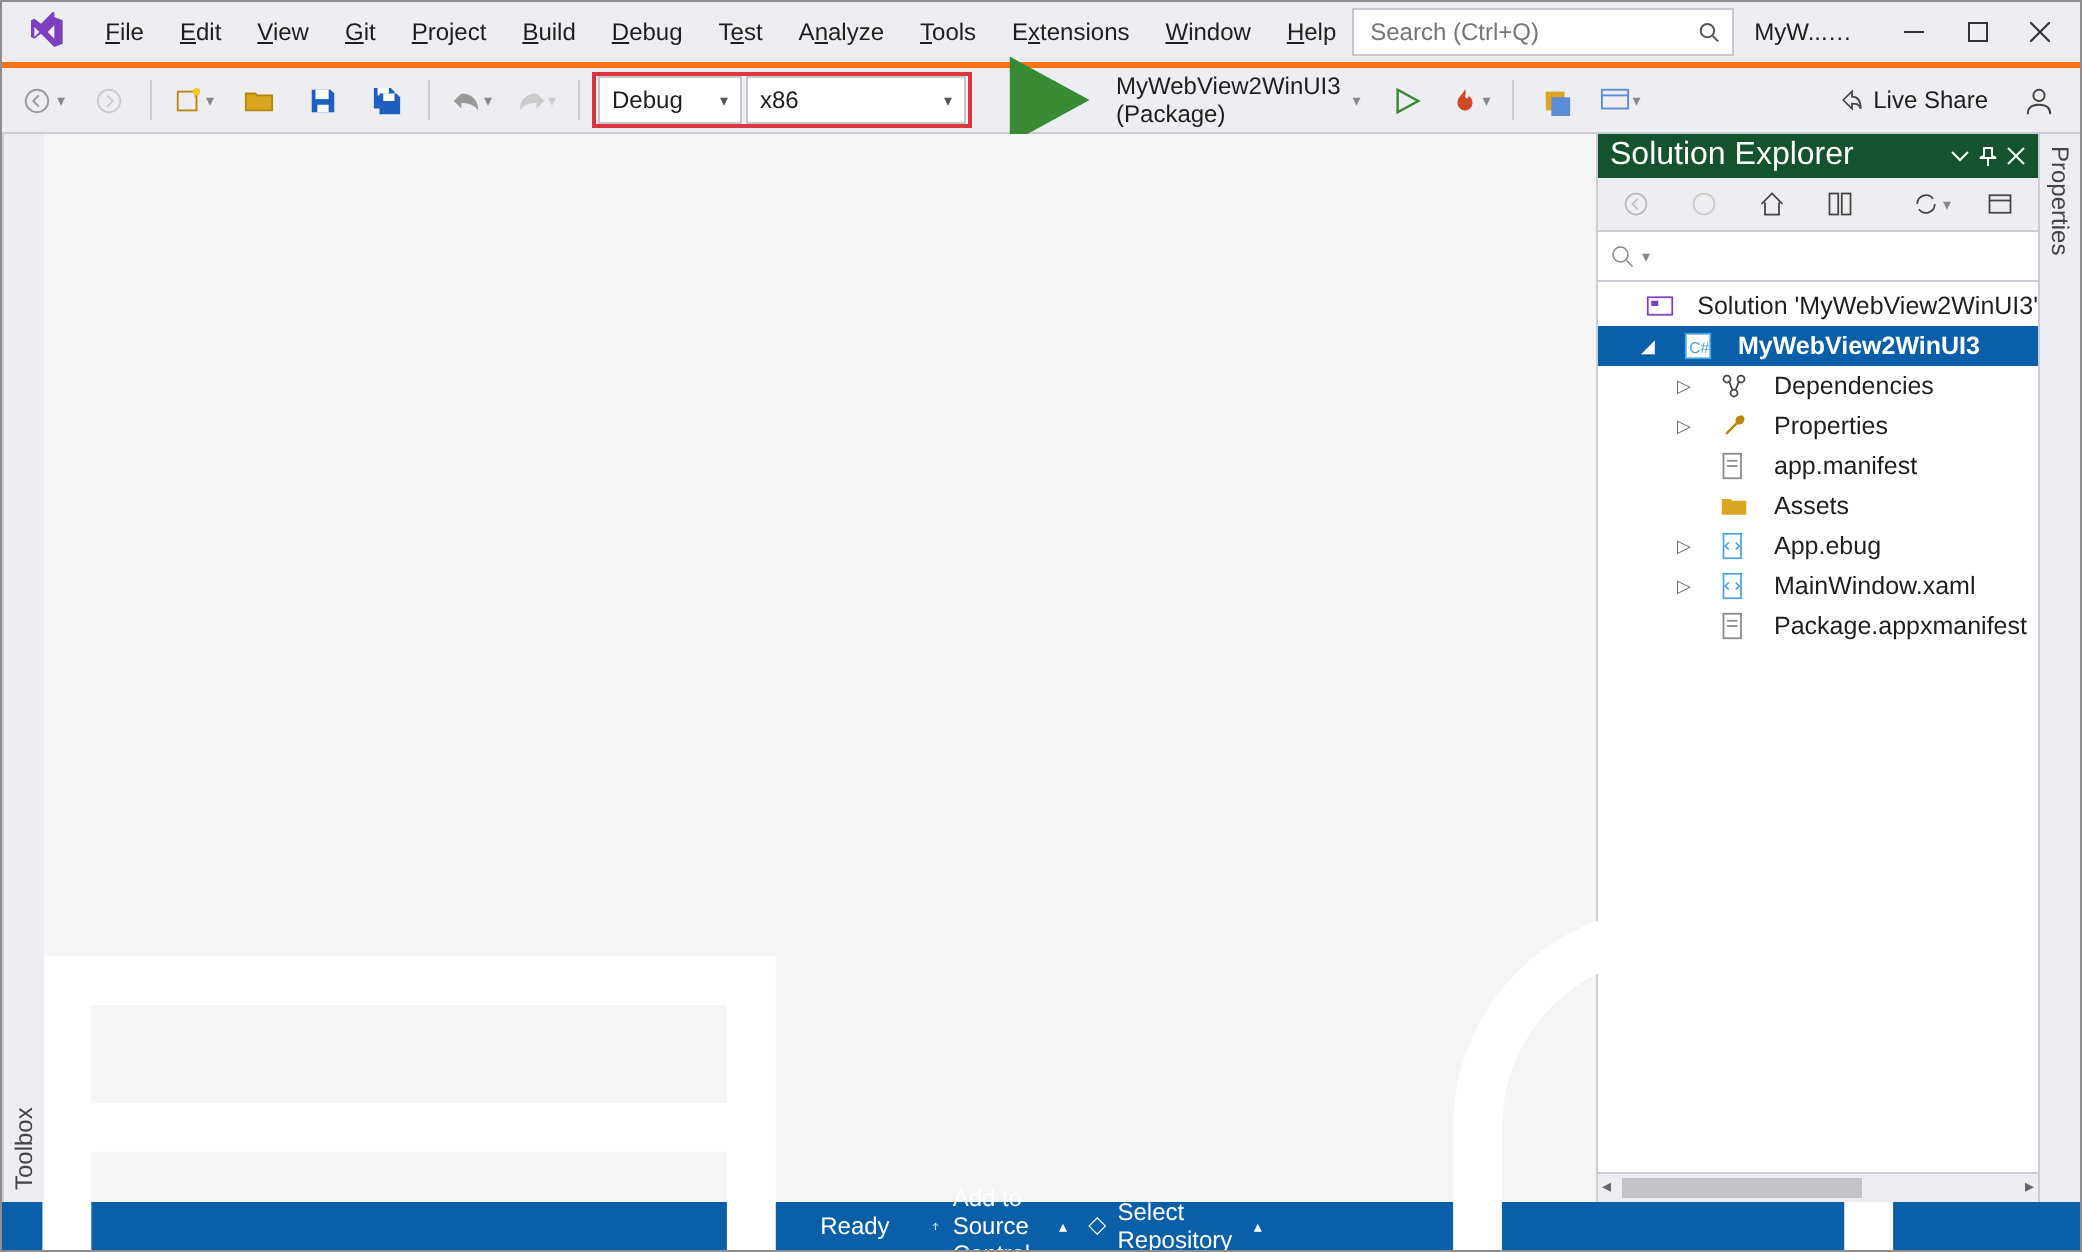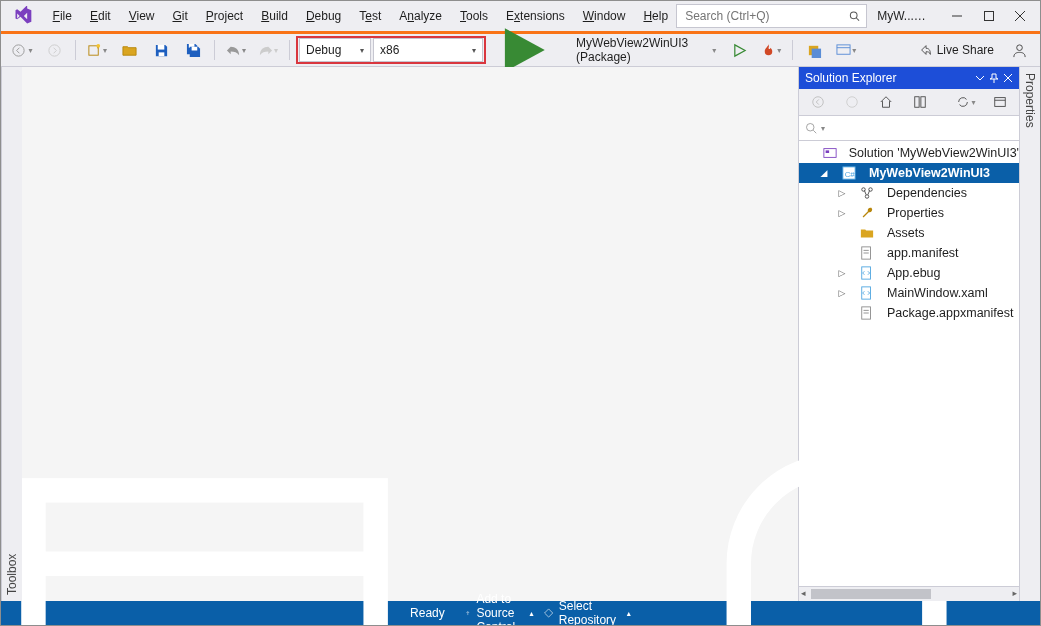--- a/index.html
+++ b/index.html
@@ -21,36 +21,36 @@
 
 
 .toolbar{height:32px;display:flex;align-items:center;padding:0 6px;background:#eeeef2;border-bottom:1px solid #ccccd6;gap:2px}
 .tbtn{height:24px;min-width:24px;display:flex;align-items:center;justify-content:center;padding:0 3px;color:#444}
 .tbtn svg{width:15px;height:15px}
 .tsep{width:1px;height:20px;background:#ccccd6;margin:0 4px}
 .tdrop{display:flex;align-items:center;height:24px;border:1px solid #c6c6d0;background:#fff;padding:0 6px;gap:6px}
 .tdrop .caret{font-size:8px;color:#555}
 .redbox{border:2px solid #d9363e;display:flex;align-items:center;padding:1px;gap:2px;height:28px;box-sizing:border-box}
 .redbox .tdrop{border:1px solid #c6c6d0;height:22px}
-.run-btn{display:flex;align-items:center;gap:24px;padding:0 6px}
+.run-btn{display:flex;align-items:center;gap:6px;padding:0 6px}
 .play{color:#388a34}
 .play-outline{color:#388a34}
 .flame{color:#d14826}
 .toolbar-spacer{flex:1}
 .liveshare{display:flex;align-items:center;gap:4px;padding:0 8px}
 
 
 .workarea{flex:1;display:flex;min-height:0}
 .sidetab{writing-mode:vertical-rl;transform:rotate(180deg);padding:6px 3px;background:#eeeef2;border-right:1px solid #ccccd6;color:#444;font-size:12px}
 .editor{flex:1;background:#f5f5f5}
 .rightpanes{width:220px;display:flex;flex-direction:column;border-left:1px solid #ccccd6}
 .rside{writing-mode:vertical-rl;padding:6px 3px;background:#eeeef2;border-left:1px solid #ccccd6;color:#444}
 
 
-.pane-title{height:22px;background:#1d4ed8;color:#fff;display:flex;align-items:center;padding:0 6px;font-size:12px;gap:4px}
+.pane-title{height:22px;background:#14532d;color:#fff;display:flex;align-items:center;padding:0 6px;font-size:16px;gap:4px}
 .pane-title .spacer{flex:1}
 .pane-title svg{width:10px;height:10px;fill:#fff}
 .pane-toolbar{height:26px;background:#eeeef2;border-bottom:1px solid #ccccd6;display:flex;align-items:center;gap:4px;padding:0 4px}
 .pane-toolbar svg{width:14px;height:14px}
 .pane-search{height:24px;border-bottom:1px solid #ccccd6;display:flex;align-items:center;padding:0 6px;background:#fff}
 .pane-search input{border:none;outline:none;font:inherit;width:100%;color:#888}
 .tree{flex:1;overflow:auto;background:#fff;padding-top:2px;font-size:12.5px}
 .trow{display:flex;align-items:center;height:20px;padding-left:6px;gap:12px;white-space:nowrap}
 .trow.sel{background:#0a5fa8;color:#fff}
 .trow .twisty{width:10px;font-size:9px;color:#666;text-align:center}
@@ -345,35 +345,35 @@
             <svg viewBox="0 0 16 16">
               <path d="M12 2a3 3 0 00-3 4L3 12l1 1 6-6a3 3 0 003-5z" fill="#b8860b"></path>
             </svg>
           </span>
         <span>Properties</span>
       </div>
       <div class="trow ind2">
         <span class="twisty"></span>
           <span class="ticon">
             <svg viewBox="0 0 16 16">
-              <path d="M1 4h5l1 1h8v8H1z" fill="#daa520"></path>
-            </svg>
-          </span>
-        <span>Assets</span>
-      </div>
-      <div class="trow ind2">
-        <span class="twisty"></span>
-          <span class="ticon">
-            <svg viewBox="0 0 16 16">
               <rect x="2" y="1" width="10" height="14" fill="#fff" stroke="#888"></rect>
               <line x1="4" y1="5" x2="10" y2="5" stroke="#888"></line>
               <line x1="4" y1="8" x2="10" y2="8" stroke="#888"></line>
             </svg>
           </span>
         <span>app.manifest</span>
+      </div>
+      <div class="trow ind2">
+        <span class="twisty"></span>
+          <span class="ticon">
+            <svg viewBox="0 0 16 16">
+              <path d="M1 4h5l1 1h8v8H1z" fill="#daa520"></path>
+            </svg>
+          </span>
+        <span>Assets</span>
       </div>
       <div class="trow ind2">
         <span class="twisty">▷</span>
           <span class="ticon">
             <svg viewBox="0 0 16 16">
               <rect x="2" y="1" width="10" height="14" fill="#fff" stroke="#4aa3df"></rect>
               <path d="M5 6l-2 2 2 2M9 6l2 2-2 2" fill="none" stroke="#4aa3df"></path>
             </svg>
           </span>
         <span>App.ebug</span>

